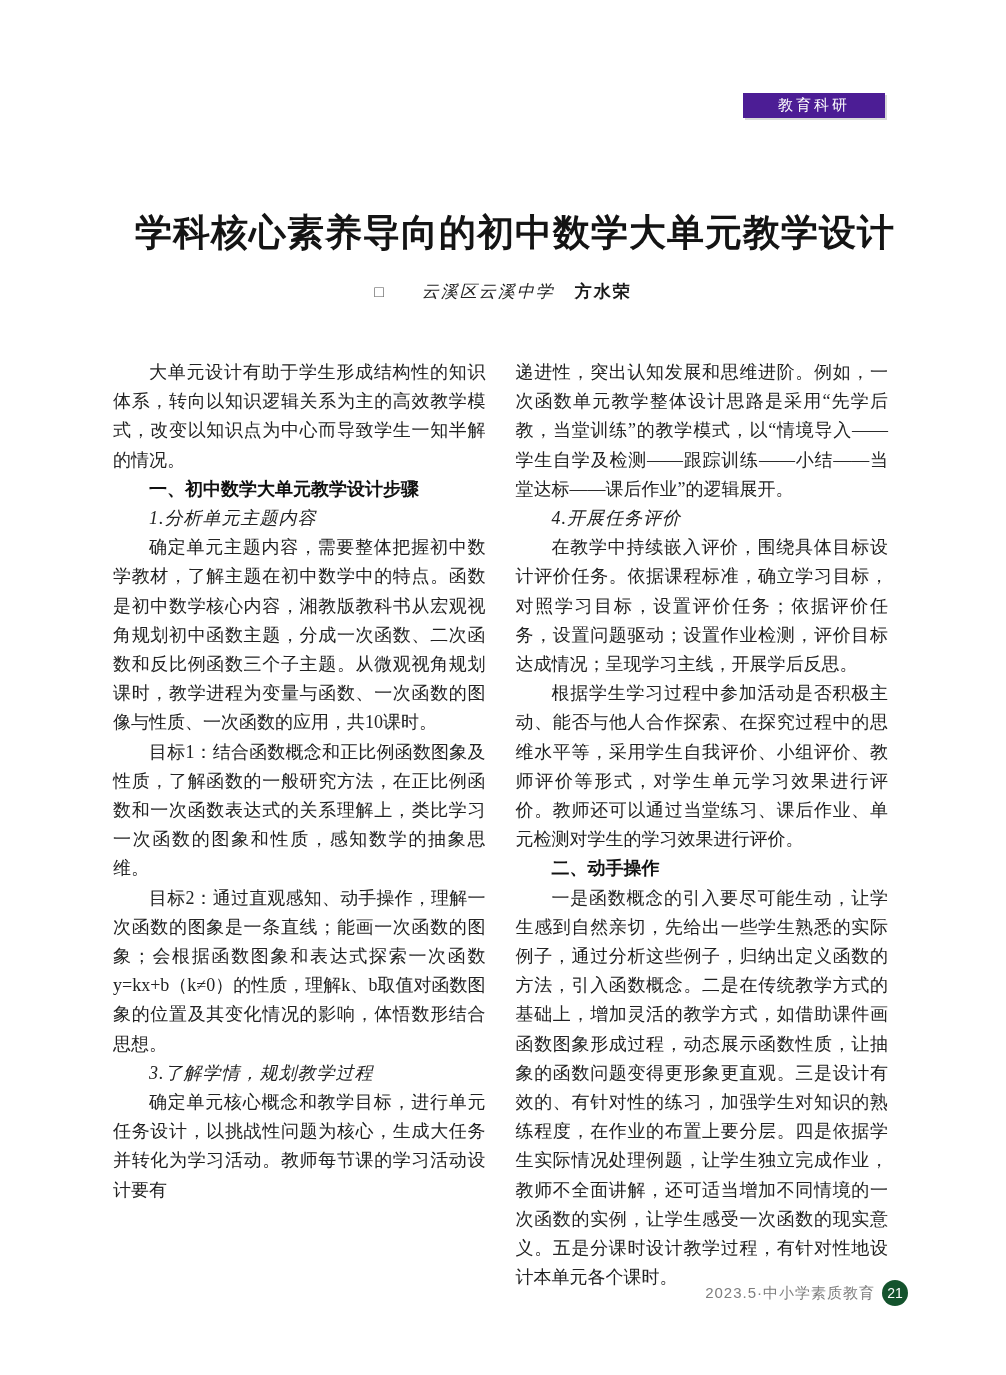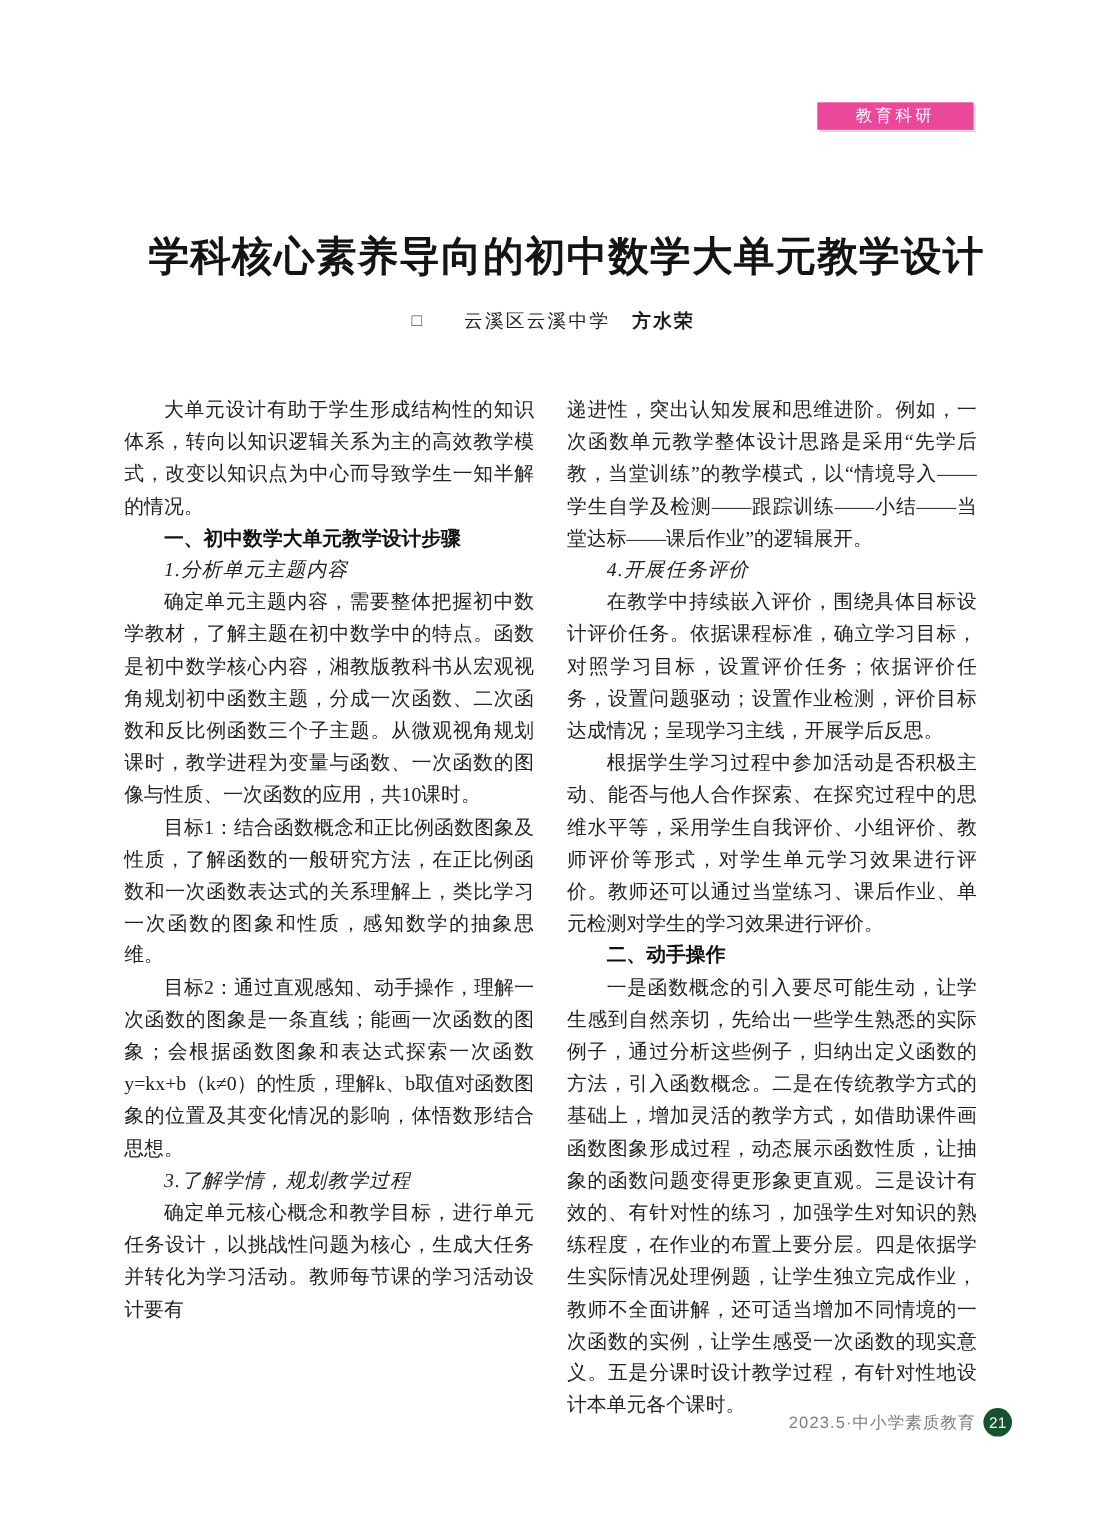--- a/index.html
+++ b/index.html
@@ -11,21 +11,21 @@
     overflow: hidden;
     font-family: "Liberation Serif", serif;
     color: #1f1f1f;
   }
   .header-badge {
     position: absolute;
     left: 743px;
     top: 93px;
     width: 142px;
     height: 25px;
-    background: #ec4899;
+    background: #4c1d95;
     color: #ffffff;
     font-family: "Liberation Sans", sans-serif;
     font-size: 15px;
     letter-spacing: 3px;
     display: flex;
     align-items: center;
     justify-content: center;
     box-shadow: 2px 2px 0 #d9d9d9;
   }
   .article-title {
@@ -51,20 +51,21 @@
     align-items: center;
     gap: 14px;
     font-size: 17px;
   }
   .author-marker {
     color: #555555;
     font-size: 16px;
     line-height: 1;
   }
   .author-affiliation {
+    font-style: italic;
     font-family: "Liberation Serif", serif;
     letter-spacing: 2px;
     color: #222222;
     margin-left: 24px;
   }
   .author-name {
     font-family: "Liberation Sans", sans-serif;
     font-weight: bold;
     letter-spacing: 2px;
     color: #1a1a1a;
@@ -95,21 +96,21 @@
     color: #111111;
   }
   .subheading {
     font-style: italic;
     text-indent: 2em;
     letter-spacing: 1px;
   }
   .footer {
     position: absolute;
     top: 1280px;
-    right: 86px;
+    right: 98px;
     display: flex;
     align-items: center;
     gap: 7px;
   }
   .footer-journal {
     font-family: "Liberation Sans", sans-serif;
     font-size: 15px;
     color: #7d7d7d;
     letter-spacing: 1px;
   }

